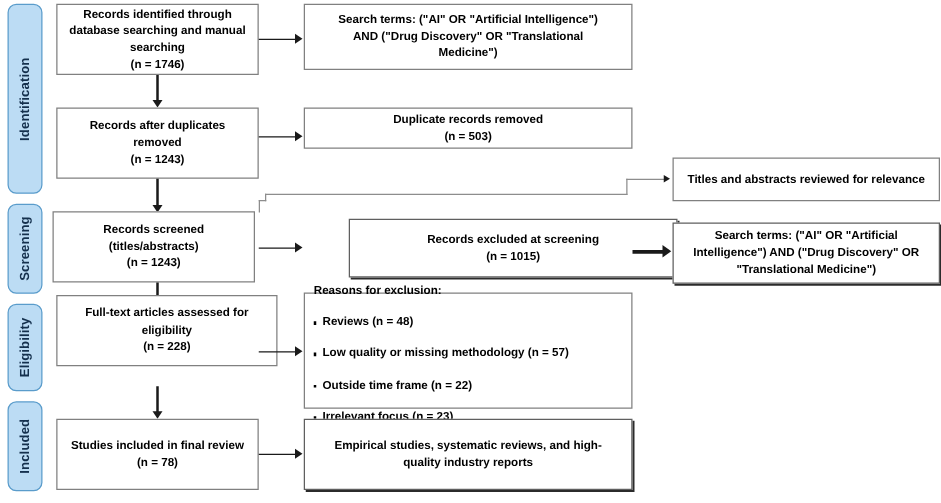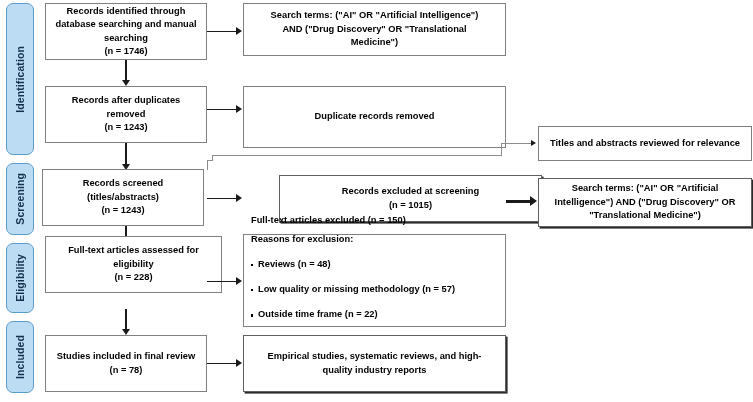--- a/index.html
+++ b/index.html
@@ -167,23 +167,24 @@
   <div class="arw down" style="left:121.8px; top:80px;"></div>
 
   <div class="fbox" style="left:45px; top:86px; width:162px; height:57px;">
     <div class="btxt">
       <div>Records after duplicates</div>
       <div>removed</div>
       <div>(n = 1243)</div>
     </div>
   </div>
 
-  <div class="fbox" style="left:243px; top:86px; width:263px; height:62px;">
+  <div class="fbox" style="left:243px; top:86px; width:263px; height:33px;">
     <div class="btxt">
       <div>Duplicate records removed</div>
+      <div>(n = 503)</div>
     </div>
   </div>
 
   <div class="ln h" style="left:207px; top:109px; width:30px;"></div>
   <div class="arw right" style="left:236px; top:104.8px;"></div>
 
   <div class="ln v" style="left:125.3px; top:143px; height:23px;"></div>
   <div class="arw down" style="left:121.8px; top:164px;"></div>
 
   <div class="fbox" style="left:538px; top:126px; width:214px; height:35px;">
@@ -235,21 +236,20 @@
   <div class="fbox" style="left:45px; top:236px; width:177px; height:57px;">
     <div class="btxt">
       <div>Full-text articles assessed for</div>
       <div>eligibility</div>
       <div>(n = 228)</div>
     </div>
   </div>
 
   <div class="fbox left-align" style="left:243px; top:234px; width:263px; height:93px;">
     <div class="btxt">
-      <div>Full-text articles excluded (n = 150)</div>
       <div class="gap"></div>
       <div>Reasons for exclusion:</div>
       <ul class="rlist">
         <li>Reviews (n = 48)</li>
         <li>Low quality or missing methodology (n = 57)</li>
         <li>Outside time frame (n = 22)</li>
         <li>Irrelevant focus (n = 23)</li>
       </ul>
     </div>
   </div>

